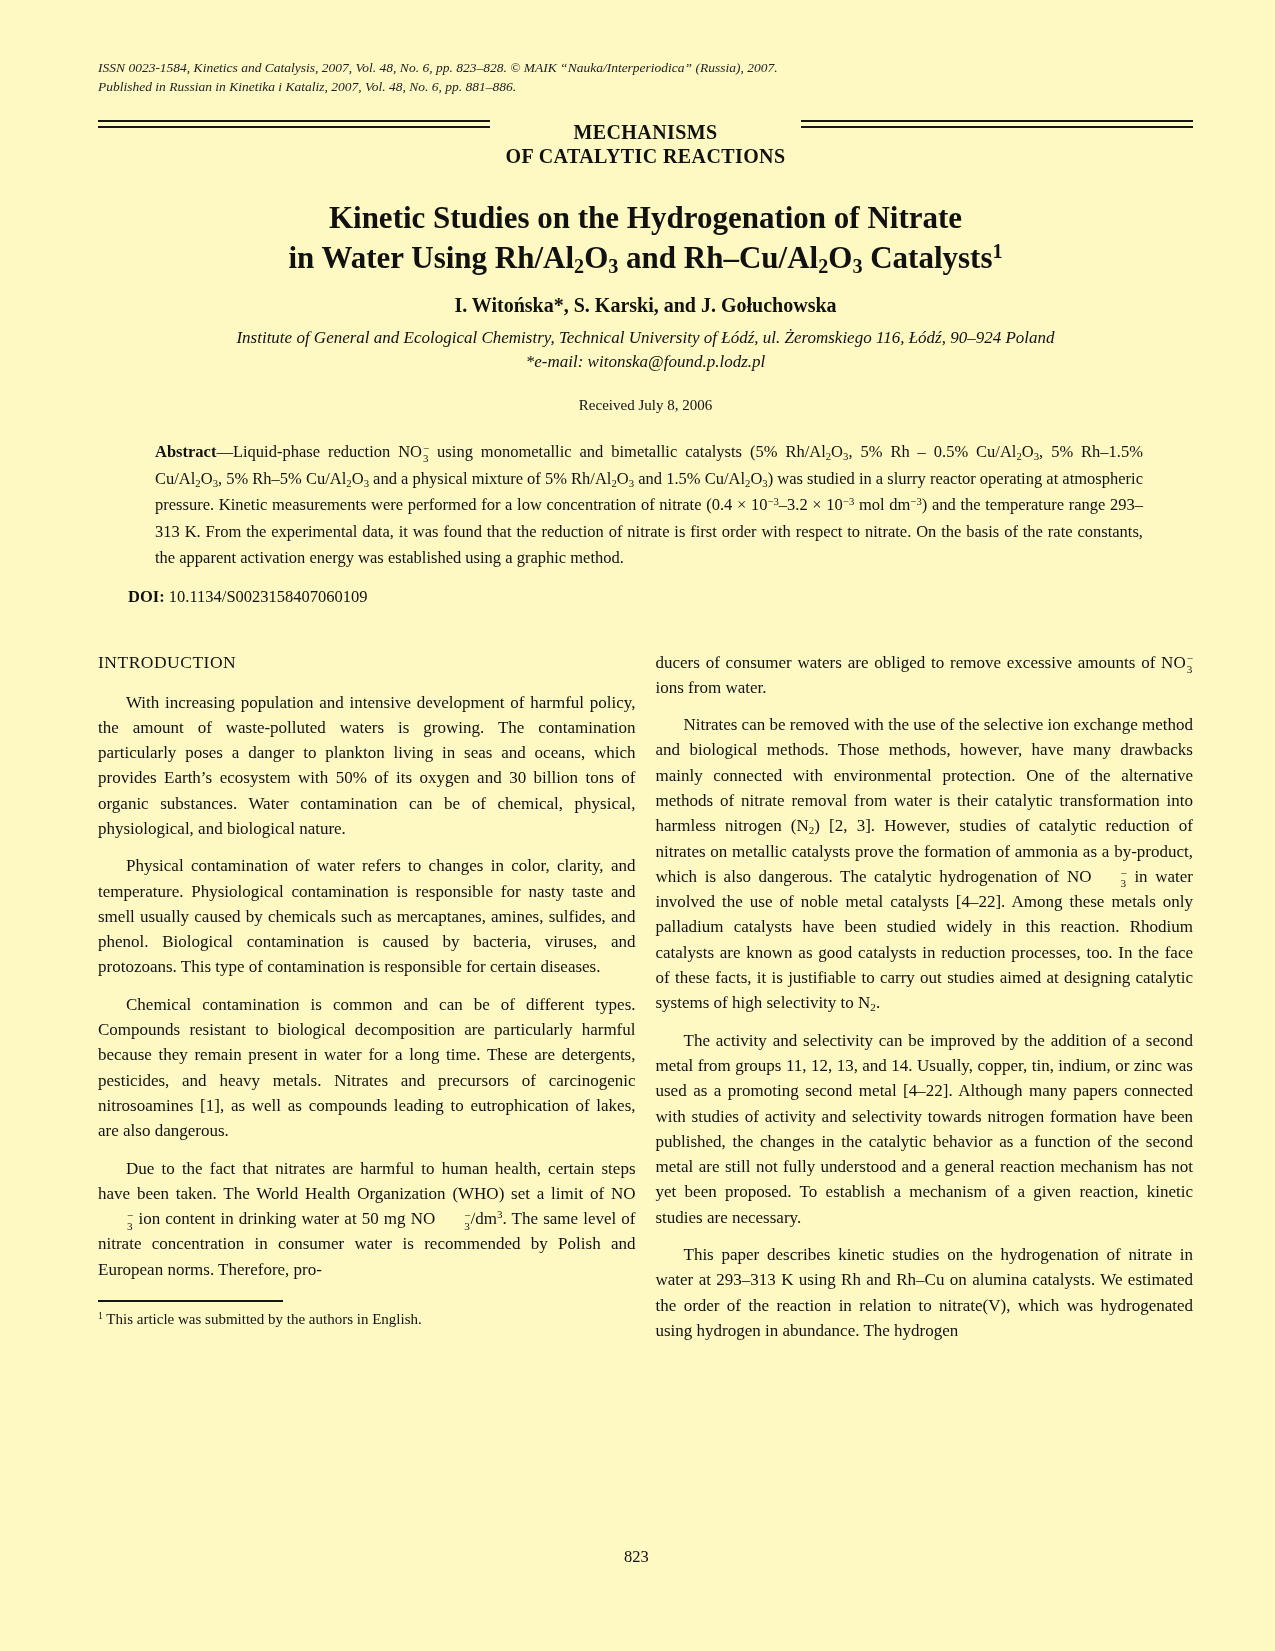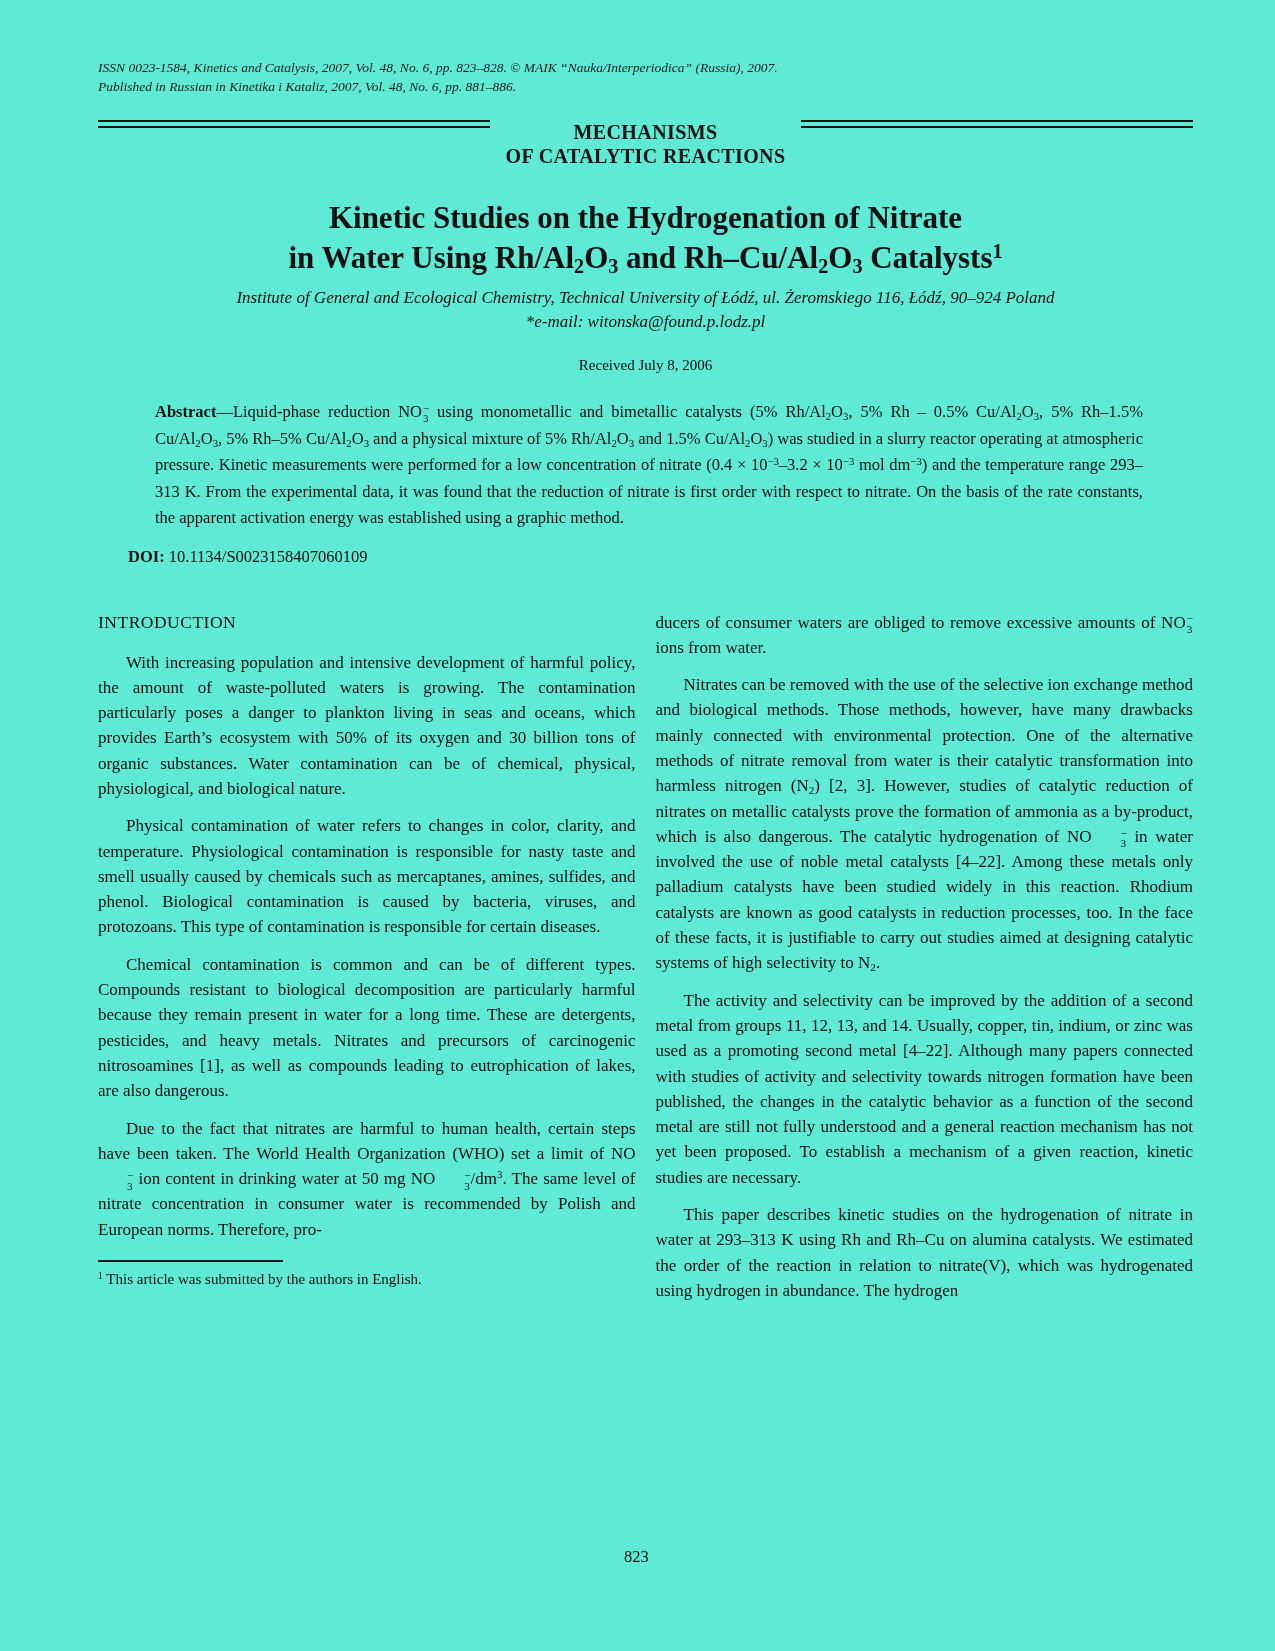--- a/index.html
+++ b/index.html
@@ -1,17 +1,17 @@
 <!DOCTYPE html>
 <html><head>
 <meta charset="utf-8">
 <style>
   html,body{margin:0;padding:0;background:#888;}
   .page{
-    width:1275px;height:1651px;background:#5eead4;color:#111;
+    width:1275px;height:1651px;background:#fef9c3;color:#111;
     position:relative;box-sizing:border-box;
     padding:58px 82px 0 98px;overflow:hidden;
     font-family:"Liberation Serif","DejaVu Serif",serif;
   }
   
   .runhead{font-style:italic;font-size:13.5px;line-height:19px;color:#222;}
   
   .banner{display:flex;align-items:flex-start;margin-top:24px;}
   .banner-rule{flex:1;height:8px;box-sizing:border-box;
     border-top:2px solid #161616;border-bottom:2px solid #161616;}
@@ -66,20 +66,21 @@
       <div>OF CATALYTIC REACTIONS</div>
     </div>
     <div class="banner-rule"></div>
   </div>
 
   <div class="title">
     <div>Kinetic Studies on the Hydrogenation of Nitrate</div>
     <div>in Water Using Rh/Al<sub>2</sub>O<sub>3</sub> and Rh–Cu/Al<sub>2</sub>O<sub>3</sub> Catalysts<sup>1</sup></div>
   </div>
 
+  <div class="authors">I. Witońska*, S. Karski, and J. Gołuchowska</div>
   <div class="affil">Institute of General and Ecological Chemistry, Technical University of Łódź, ul. Żeromskiego 116, Łódź, 90–924 Poland</div>
   <div class="email">*e-mail: witonska@found.p.lodz.pl</div>
   <div class="received">Received July 8, 2006</div>
 
   <div class="abstract"><b>Abstract</b><span>—Liquid-phase reduction <span>NO<span class="stk"><span>−</span><span>3</span></span></span> using monometallic and bimetallic catalysts (5% Rh/Al<sub>2</sub>O<sub>3</sub>, 5% Rh – 0.5% Cu/Al<sub>2</sub>O<sub>3</sub>, 5% Rh–1.5% Cu/Al<sub>2</sub>O<sub>3</sub>, 5% Rh–5% Cu/Al<sub>2</sub>O<sub>3</sub> and a physical mixture of 5% Rh/Al<sub>2</sub>O<sub>3</sub> and 1.5% Cu/Al<sub>2</sub>O<sub>3</sub>) was studied in a slurry reactor operating at atmospheric pressure. Kinetic measurements were performed for a low concentration of nitrate (0.4 × 10<sup>−3</sup>–3.2 × 10<sup>−3</sup> mol dm<sup>−3</sup>) and the temperature range 293–313 K. From the experimental data, it was found that the reduction of nitrate is first order with respect to nitrate. On the basis of the rate constants, the apparent activation energy was established using a graphic method.</span></div>
 
   <div class="doi"><b>DOI:</b> <span>10.1134/S0023158407060109</span></div>
 
   <div class="columns">
 

